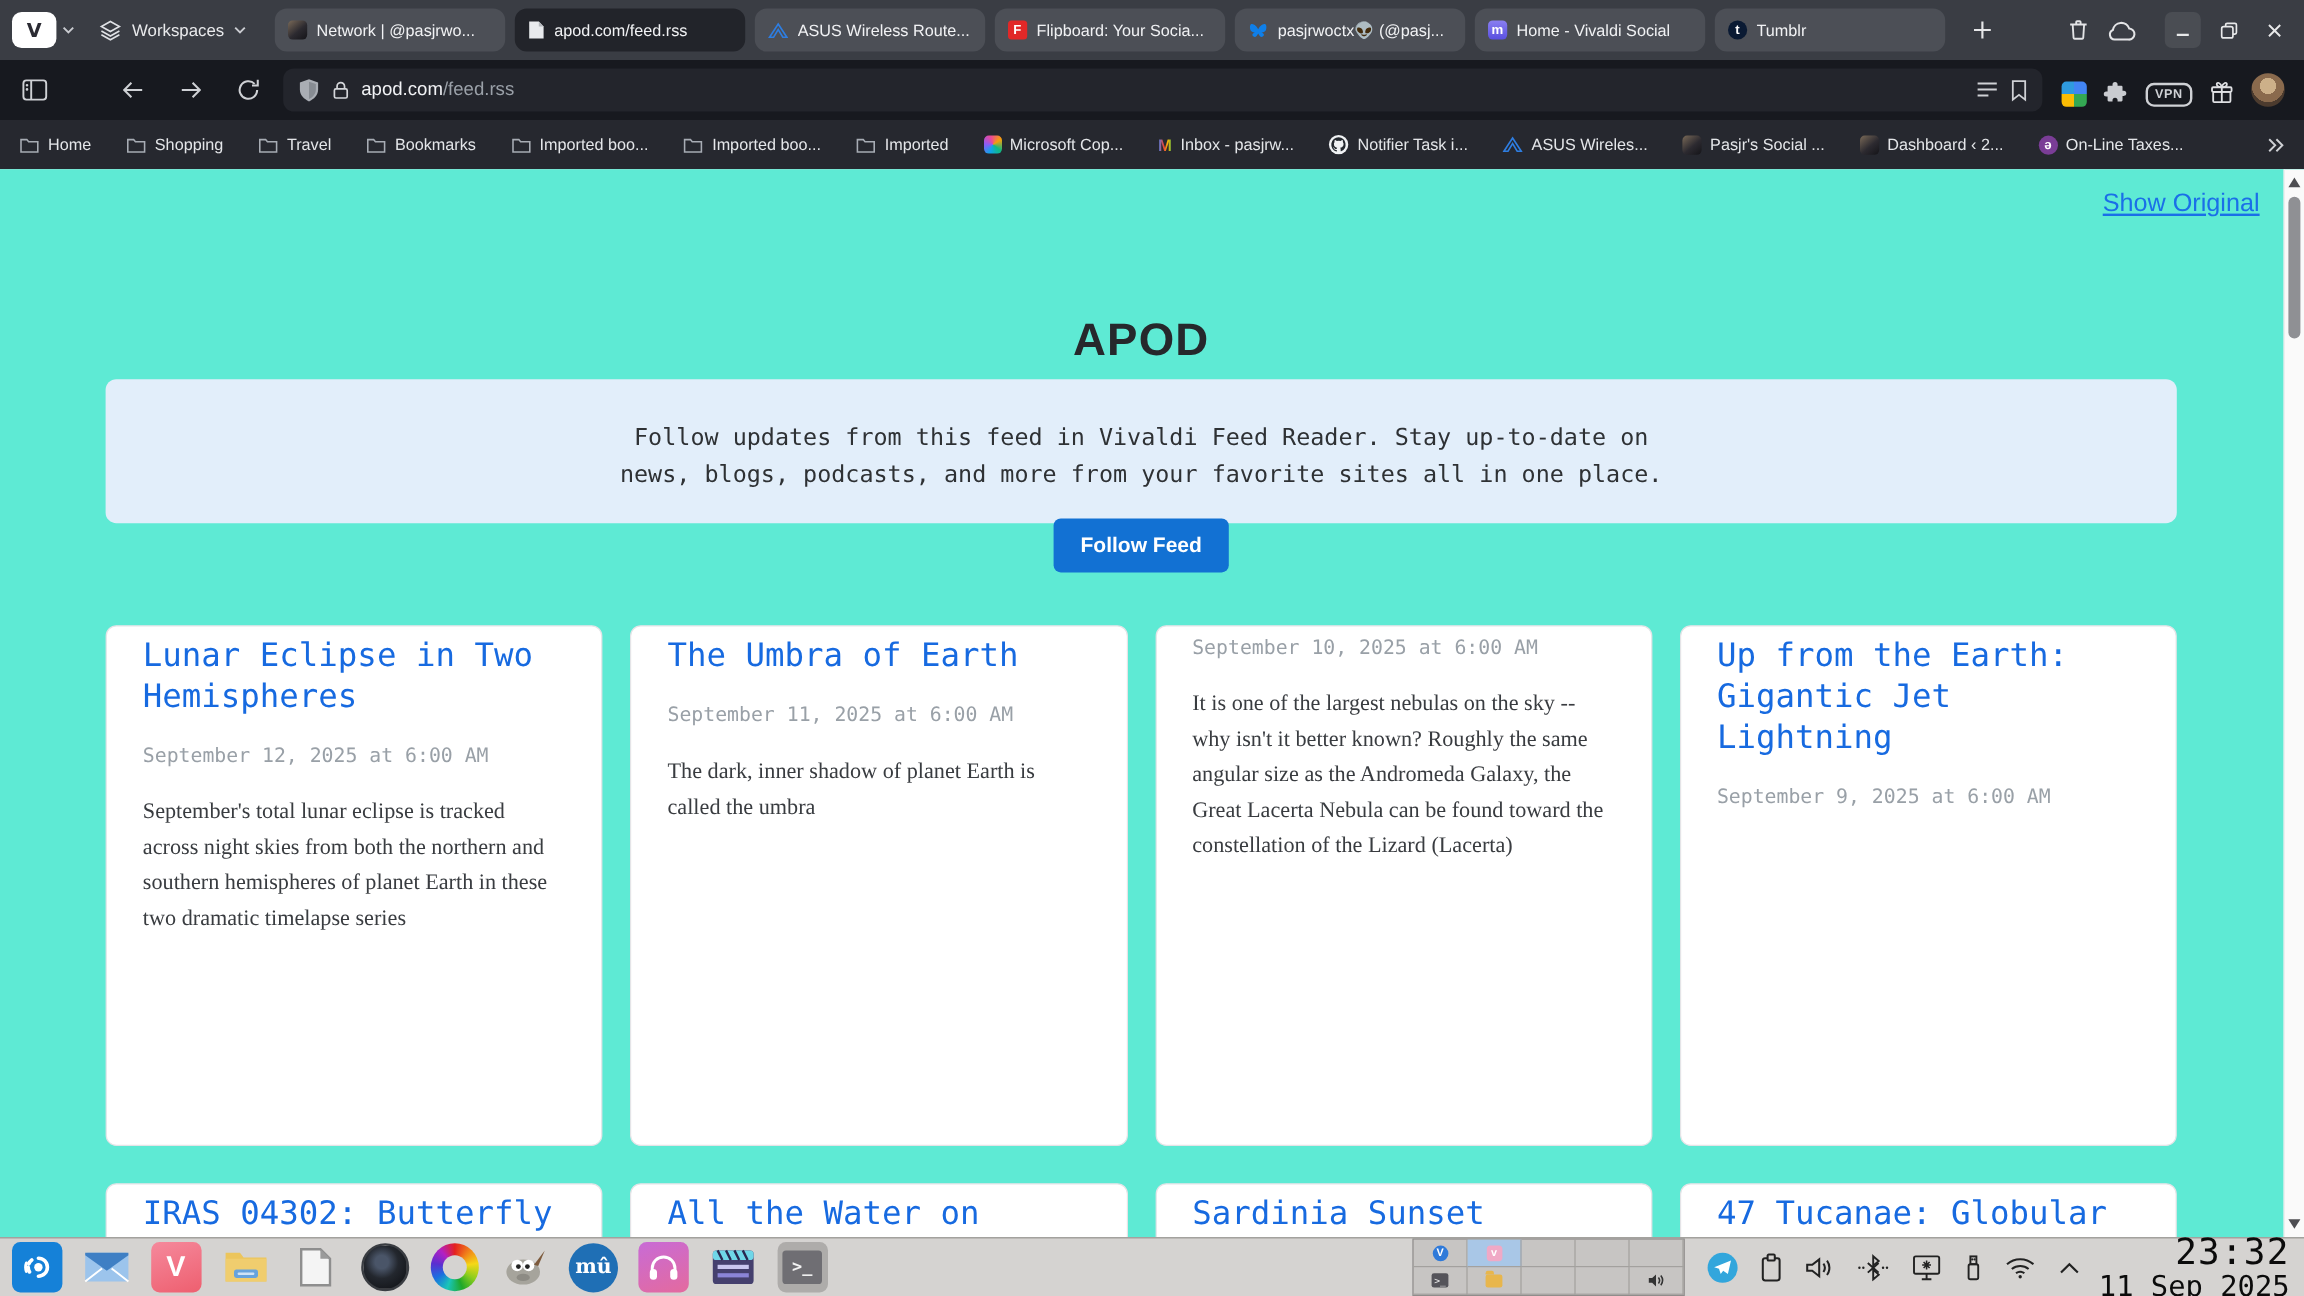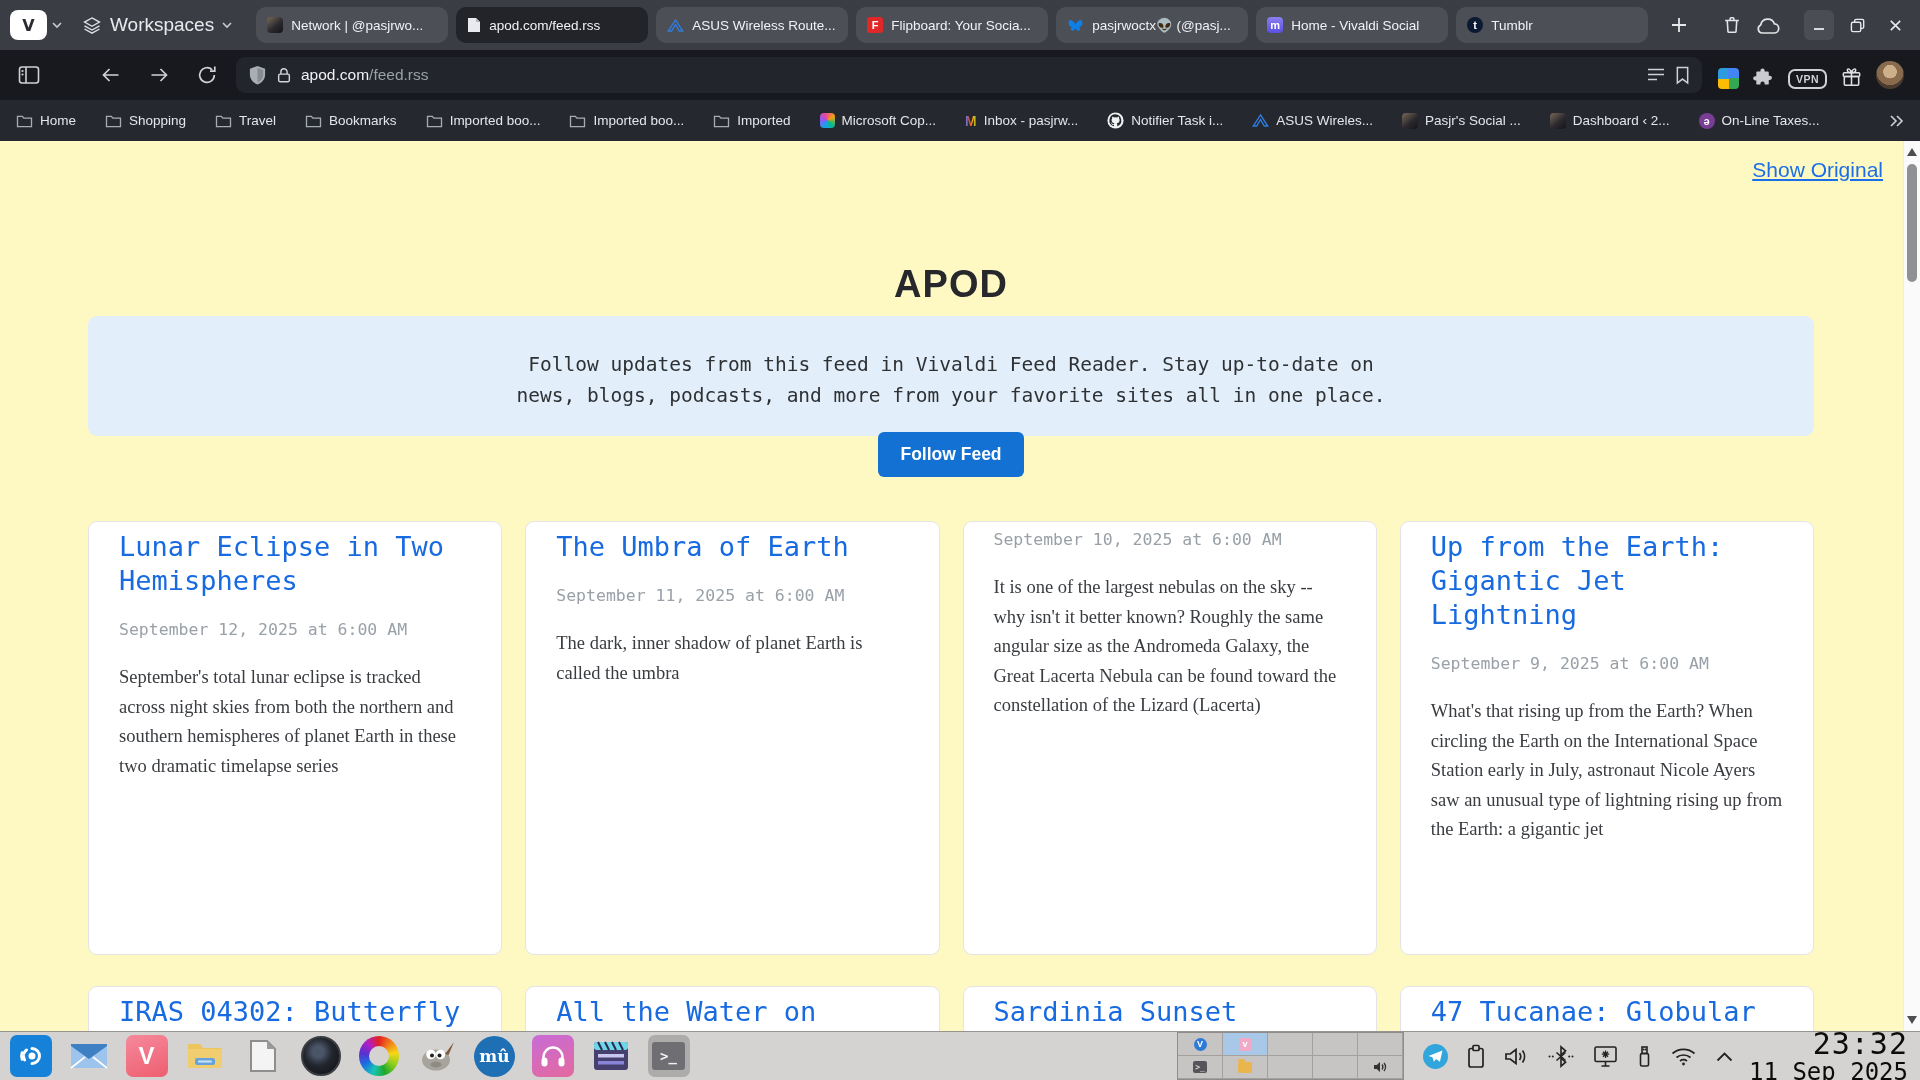--- a/index.html
+++ b/index.html
@@ -7,22 +7,22 @@
     font-family:"Liberation Sans","DejaVu Sans",sans-serif; }
   .screen { position:relative; width:1920px; height:1080px; background:#fff; }
 
   
   .tabbar { position:absolute; top:0; left:0; right:0; height:50px; background:#3a3d44;
     display:flex; align-items:center; padding:0 10px; }
   .vivaldi-btn { width:37px; height:30px; background:#fff; border-radius:8px;
     display:flex; align-items:center; justify-content:center; cursor:pointer; }
   .vlogo { font-weight:bold; font-size:16px; color:#2b2b33; font-family:"DejaVu Sans",sans-serif; }
   .menu-chev { margin:0 6px 0 5px; display:flex; }
-  .ws { display:flex; gap:8px; margin:0 14px 0 14px; color:#e9eaec;
-    font-size:19px; cursor:pointer; }
+  .ws { display:flex; align-items:center; gap:8px; margin:0 14px 0 14px; color:#e9eaec;
+    font-size:14px; cursor:pointer; }
   .tabs { display:flex; gap:8px; margin-left:10px; }
   .tab { width:192px; height:36px; border-radius:10px; background:#4c4f56; color:#f1f2f4;
     display:flex; align-items:center; gap:8px; padding:0 11px; font-size:13.5px; cursor:pointer; }
   .tab.active { background:#22242a; }
   .tab-label { white-space:nowrap; overflow:hidden; flex:1; }
   .fav { width:16px; height:16px; border-radius:4px; display:inline-flex; align-items:center;
     justify-content:center; font-size:11px; font-weight:bold; color:#fff; flex:none; }
   .fav.photo { background:linear-gradient(140deg,#7a6a58 0%,#2c2a30 55%,#141418 100%); }
   .fav.flip { background:#e12828; border-radius:3px; }
   .fav.mast { background:linear-gradient(180deg,#8a7ff0,#5a50e0); }
@@ -62,21 +62,21 @@
   .bm-overflow { margin-left:auto; cursor:pointer; display:flex; }
   .gmail { font-weight:bold; font-size:14px;
     background:linear-gradient(90deg,#4285f4,#ea4335 40%,#fbbc04 70%,#34a853);
     -webkit-background-clip:text; background-clip:text; color:transparent; }
   .copilot { width:15px; height:15px; border-radius:4px;
     background:conic-gradient(from 200deg,#0ea5e9,#8b5cf6,#ec4899,#f59e0b,#10b981,#0ea5e9); }
   .olt { width:16px; height:16px; border-radius:50%; background:#7a3d96; color:#fff;
     font-size:11px; font-weight:bold; display:inline-flex; align-items:center; justify-content:center; }
 
   
-  .page { position:absolute; top:141px; left:0; right:0; bottom:49px; background:#fef9c3; overflow:hidden; }
+  .page { position:absolute; top:141px; left:0; right:0; bottom:49px; background:#5eead4; overflow:hidden; }
   .scrollbar { position:absolute; top:0; right:0; bottom:0; width:17px; background:#fafafa;
     border-left:1px solid #ececec; }
   .sb-arrow { position:absolute; left:0; right:0; margin:auto; width:0; height:0; cursor:pointer; }
   .sb-up { top:7px; border-left:5.5px solid transparent; border-right:5.5px solid transparent;
     border-bottom:8px solid #4e4e52; }
   .sb-down { bottom:7px; border-left:5.5px solid transparent; border-right:5.5px solid transparent;
     border-top:8px solid #4e4e52; }
   .sb-thumb { position:absolute; top:23px; left:3px; width:10px; height:118px; background:#8f9094;
     border-radius:5px; cursor:grab; }
   .content { position:absolute; left:88px; top:0; width:1726px; }
@@ -468,21 +468,20 @@
             <div class="card-date">September 11, 2025 at 6:00 AM</div>
             <div class="card-body">The dark, inner shadow of planet Earth is called the umbra</div>
           </div>
           <div class="card">
             <div class="card-date">September 10, 2025 at 6:00 AM</div>
             <div class="card-body">It is one of the largest nebulas on the sky -- why isn't it better known? Roughly the same angular size as the Andromeda Galaxy, the Great Lacerta Nebula can be found toward the constellation of the Lizard (Lacerta)</div>
           </div>
           <div class="card">
             <div class="card-title">Up from the Earth: Gigantic Jet Lightning</div>
             <div class="card-date">September 9, 2025 at 6:00 AM</div>
-            <div class="card-body">What's that rising up from the Earth? When circling the Earth on the International Space Station early in July, astronaut Nicole Ayers saw an unusual type of lightning rising up from the Earth: a gigantic jet</div>
           </div>
         </div>
       <div class="cards row2" id="cards-row2">
           <div class="card">
             <div class="card-title">IRAS 04302: Butterfly</div>
           </div>
           <div class="card">
             <div class="card-title">All the Water on</div>
           </div>
           <div class="card">

